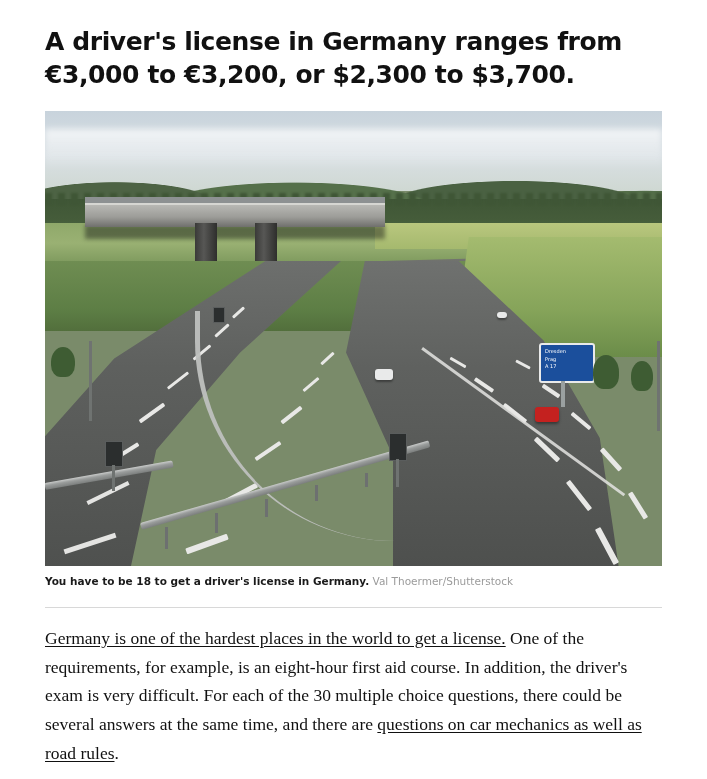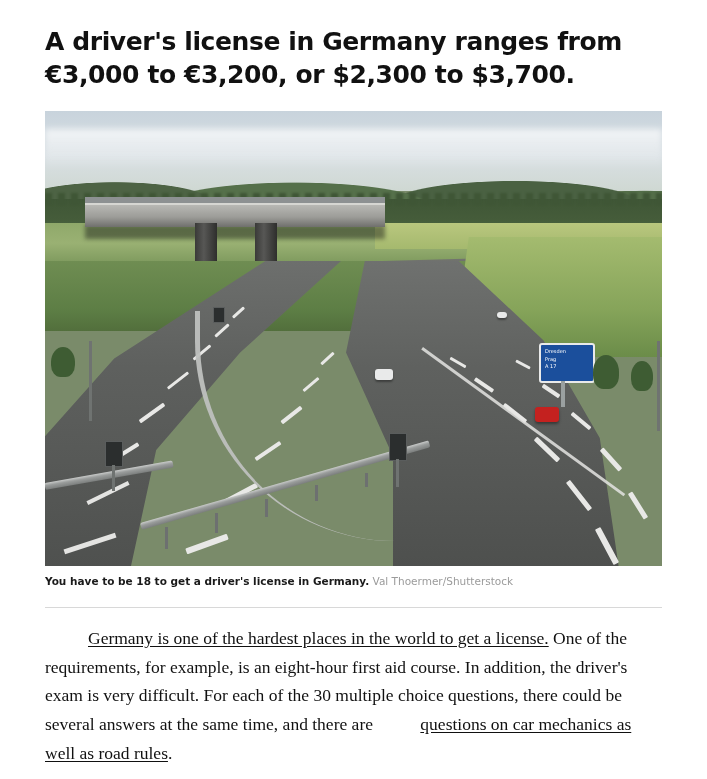--- a/index.html
+++ b/index.html
@@ -252,21 +252,20 @@
     font-size: 17.5px;
     line-height: 1.65;
     color: #111111;
     width: 610px;
     margin: 0;
   }
   .body-text a {
     color: #111111;
     text-decoration: underline;
     text-underline-offset: 2px;
-    margin-left: 43px;
   }
 </style>
 </head>
 <body>
 
 <div class="article">
 
   <h1 class="headline">A driver's license in Germany ranges from €3,000 to €3,200, or $2,300 to $3,700.</h1>
 
   <figure class="figure">

